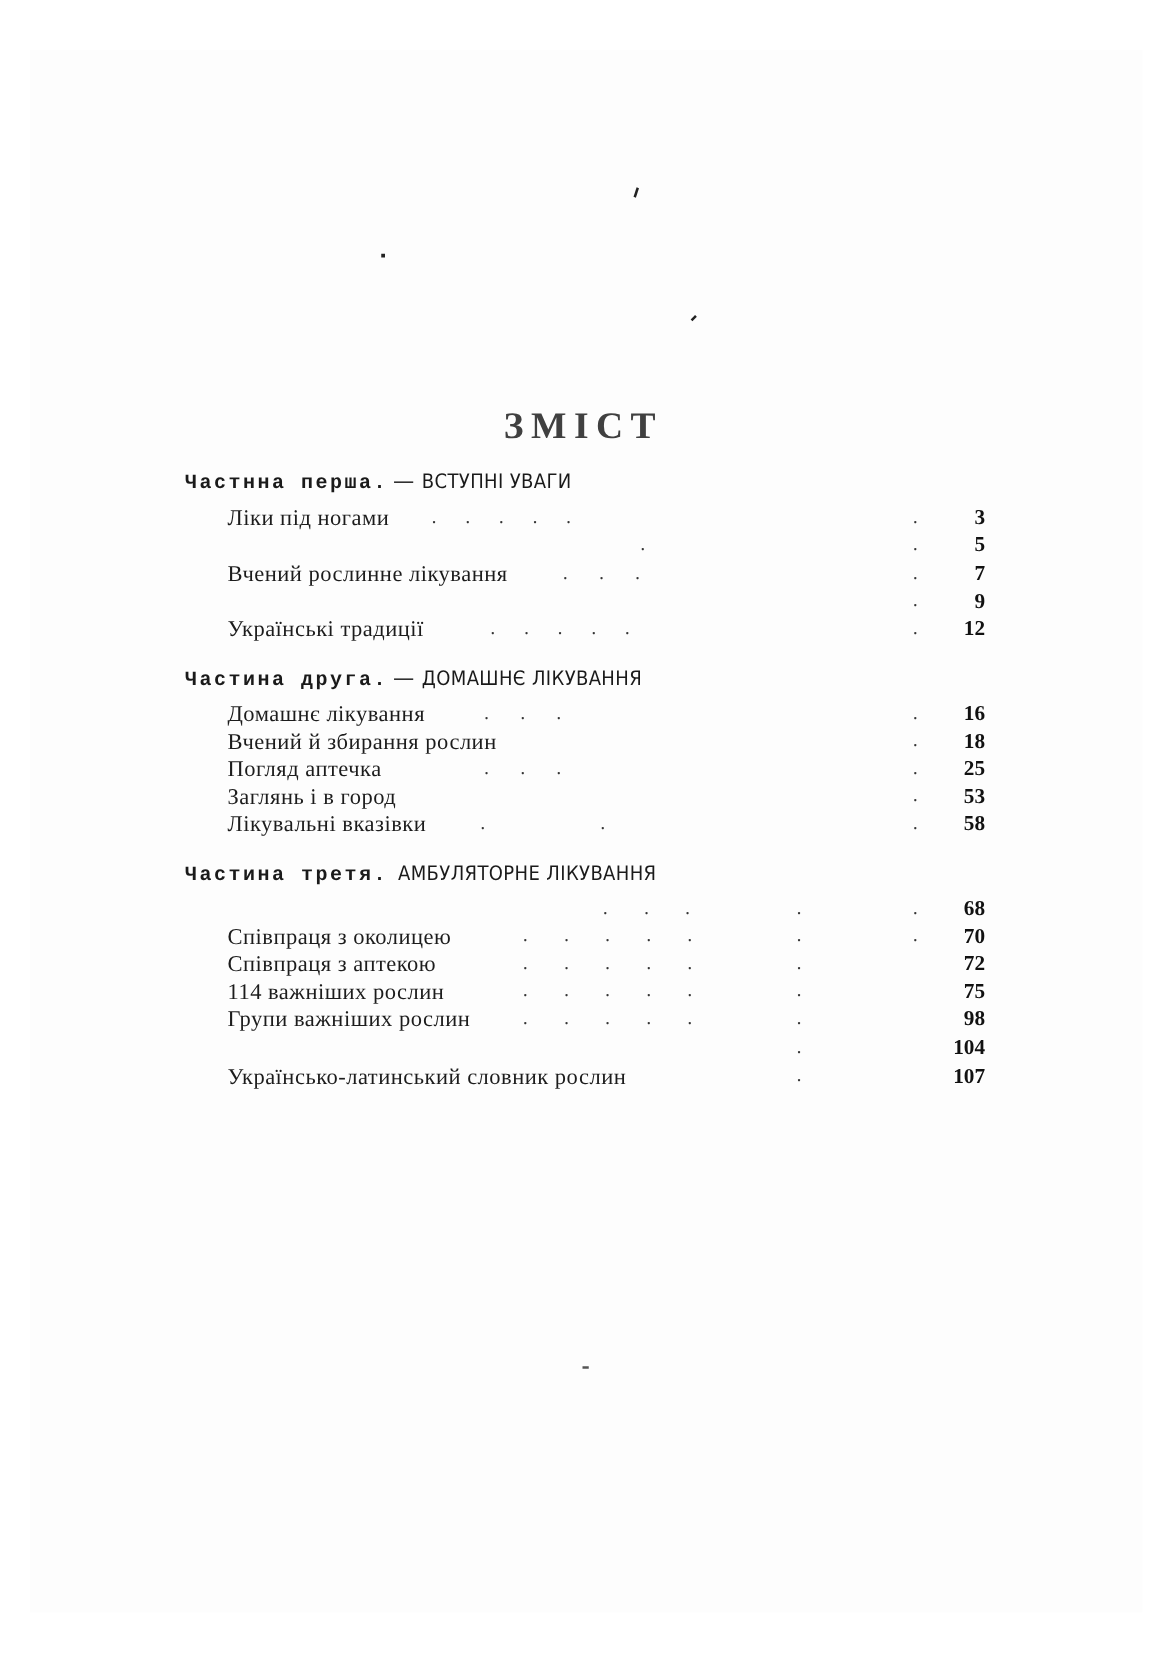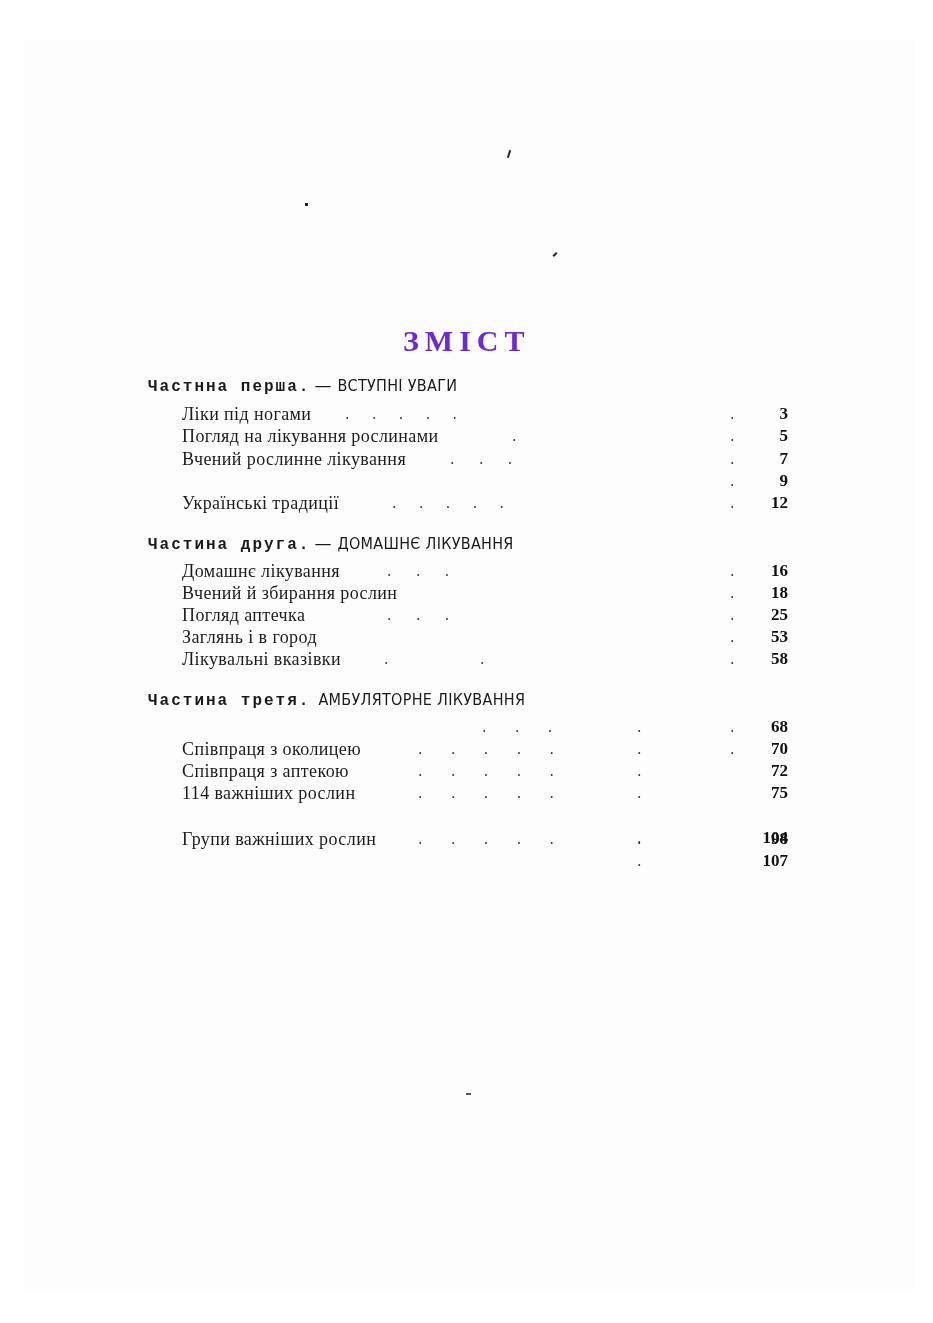--- a/index.html
+++ b/index.html
@@ -11,21 +11,21 @@
       color: #161616;
     }
     .page-area {
       position: absolute; left: 24px; top: 40px; width: 890px; height: 1250px;
       background: #fdfdfd;
     }
     .speck { position: absolute; background: #222; }
     .title {
       position: absolute; left: 403px; top: 326px; width: 124px;
       font-family: "Liberation Serif", serif; font-weight: bold;
-      font-size: 30px; letter-spacing: 6px; line-height: 30px; color: #6d28d9;
+      font-size: 30px; letter-spacing: 6px; line-height: 30px; color: #404040;
       white-space: nowrap;
       text-align: center;
     }
     .heading {
       position: absolute; left: 148px; height: 22px;
       font-size: 17px; line-height: 22px; white-space: nowrap; color: #1a1a1a;
     }
     .heading .part {
       font-family: "Liberation Mono", monospace; font-weight: bold;
       letter-spacing: 2px; font-size: 16px;
@@ -70,21 +70,20 @@
   <span class="part">Частнна перша.</span><span class="dash">—</span><span class="section">ВСТУПНІ УВАГИ</span>
 </div>
 
 <div class="entry" style="top:403px;">
   <span class="label">Ліки під ногами</span>
   <span class="dots" style="left:163px;letter-spacing:9px;">. . . . .</span>
   <span class="dots" style="left:548px;">.</span>
   <span class="page">3</span>
 </div>
 <div class="entry" style="top:425px;">
-  <span class="label">Погляд на лікування рослинами</span>
   <span class="dots" style="left:330px;">.</span>
   <span class="dots" style="left:548px;">.</span>
   <span class="page">5</span>
 </div>
 <div class="entry" style="top:448px;">
   <span class="label">Вчений рослинне лікування</span>
   <span class="dots" style="left:268px;letter-spacing:10px;">. . .</span>
   <span class="dots" style="left:548px;">.</span>
   <span class="page">7</span>
 </div>
@@ -155,26 +154,27 @@
   <span class="dots" style="left:236px;letter-spacing:12px;">. . . . .</span>
   <span class="dots" style="left:455px;">.</span>
   <span class="page">72</span>
 </div>
 <div class="entry" style="top:782px;">
   <span class="label">114 важніших рослин</span>
   <span class="dots" style="left:236px;letter-spacing:12px;">. . . . .</span>
   <span class="dots" style="left:455px;">.</span>
   <span class="page">75</span>
 </div>
-<div class="entry" style="top:804px;margin-top:24px;">
+<div class="entry" style="top:804px;">
   <span class="label">Групи важніших рослин</span>
   <span class="dots" style="left:236px;letter-spacing:12px;">. . . . .</span>
   <span class="dots" style="left:455px;">.</span>
   <span class="page">98</span>
 </div>
 <div class="entry" style="top:827px;">
   <span class="dots" style="left:455px;">.</span>
   <span class="page">104</span>
 </div>
 <div class="entry" style="top:850px;">
+  <span class="label">Українсько-латинський словник рослин</span>
   <span class="dots" style="left:455px;">.</span>
   <span class="page">107</span>
 </div>
 
 </body></html>

